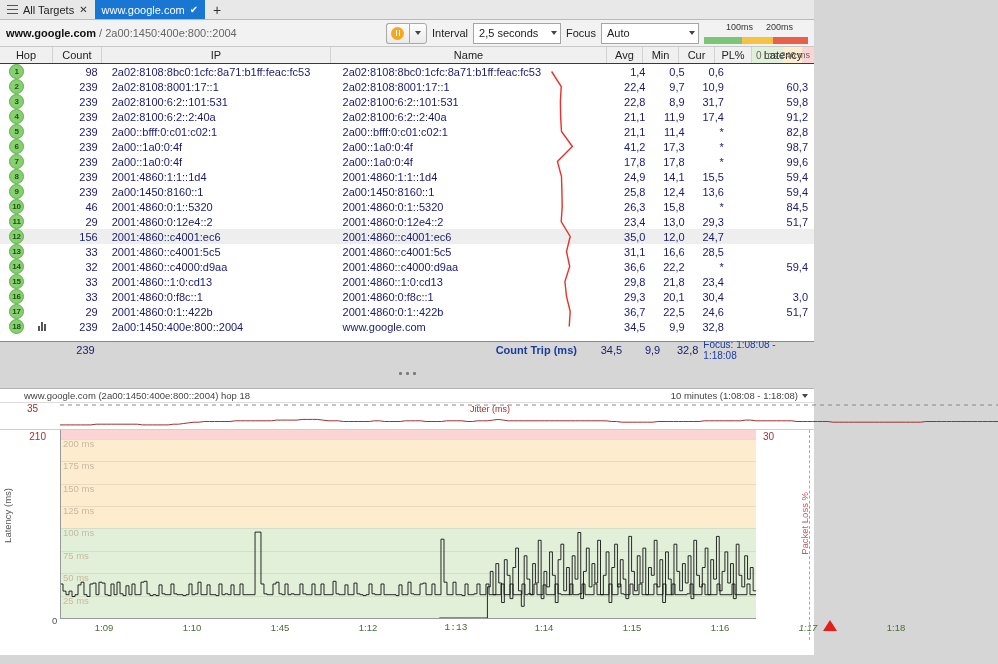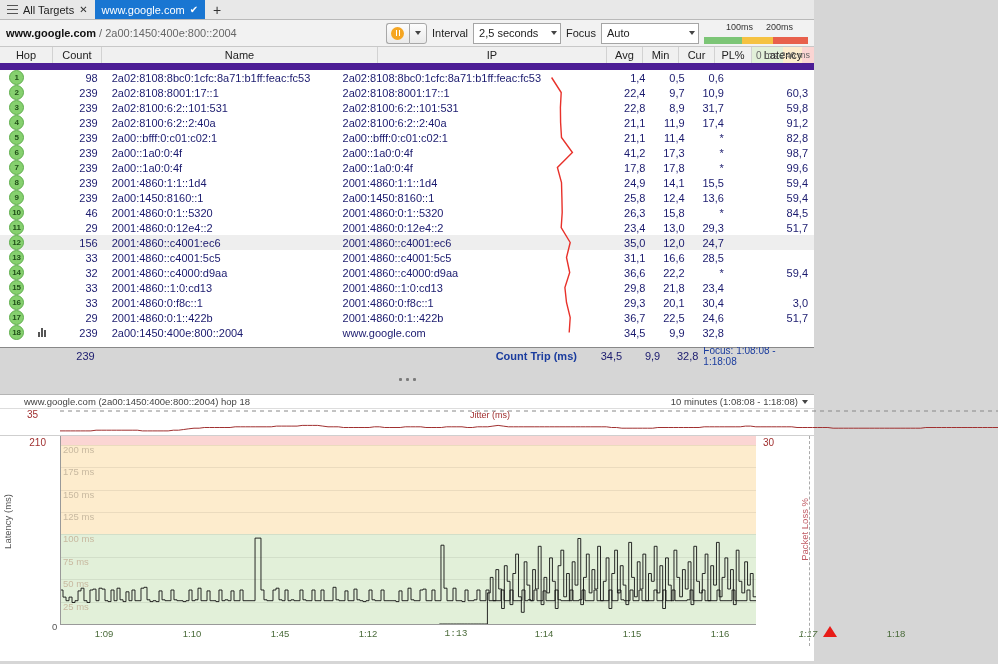--- a/index.html
+++ b/index.html
@@ -40,21 +40,21 @@
   .combo.iv{width:78px;}
   .combo.fc{width:88px;}
   .legendbar{position:relative;width:104px;height:22px;}
   .legendbar .lg{position:absolute;bottom:0;height:7px;}
   .legendbar .g{left:0;width:38px;background:#7cc576;}
   .legendbar .y{left:38px;width:31px;background:#f5c242;}
   .legendbar .r{left:69px;width:35px;background:#e8604c;}
   .legendbar .t{position:absolute;top:0;font-size:9px;color:#333;}
 
   
-  .thead{height:16px;background:#f0f0f0;border-bottom:7px solid #4c1d95;display:flex;font-size:11px;color:#222;text-align:right;}
+  .thead{height:16px;background:#f0f0f0;border-bottom:1px solid #4c1d95;display:flex;font-size:11px;color:#222;text-align:right;}
   .thead .c{display:flex;align-items:center;justify-content:center;border-right:1px solid #d2d2d2;height:16px;}
   .grid{position:relative;background:#fff;height:277px;}
   .row{position:relative;height:15px;display:flex;font-size:11px;color:#1a1a6e;}
   .row.alt{background:#eeeeee;}
   .cell{display:flex;align-items:center;height:15px;overflow:hidden;white-space:nowrap;}
   .c-hop{width:34px;justify-content:center;}
   .c-ico{width:18px;justify-content:center;}
   .c-cnt{width:48px;justify-content:flex-end;padding-right:6px;}
   .c-ip{width:228px;padding-left:8px;}
   .c-name{width:275px;padding-left:8px;}
@@ -163,22 +163,22 @@
         <span class="lg g"></span>
         <span class="lg y"></span>
         <span class="lg r"></span>
       </div>
     </div>
   </div>
 
   <div class="thead">
     <div class="c" style="width:52px">Hop</div>
     <div class="c" style="width:48px">Count</div>
+    <div class="c" style="width:228px">IP</div>
     <div class="c" style="width:275px">Name</div>
-    <div class="c" style="width:228px">IP</div>
     <div class="c" style="width:35px">Avg</div>
     <div class="c" style="width:35px">Min</div>
     <div class="c" style="width:35px">Cur</div>
     <div class="c" style="width:36px">PL%</div>
     <div class="c" style="flex:1;border-right:none;position:relative;background:linear-gradient(to right,#e2f0d9 0%,#e2f0d9 50%,#fdeccd 50%,#fdeccd 80%,#fbd5d3 80%,#fbd5d3 100%)">
       <span style="position:absolute;left:4px;font-size:10px;color:#666">0 ms</span>
       <span>Latency</span>
       <span style="position:absolute;right:4px;font-size:9px;color:#666">246 ms</span>
     </div>
   </div>

